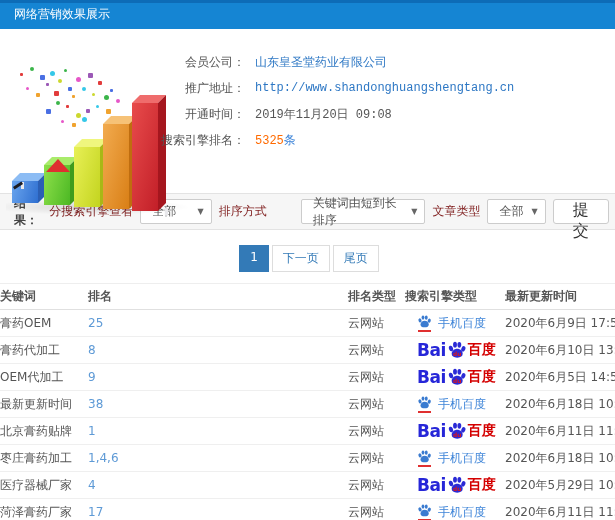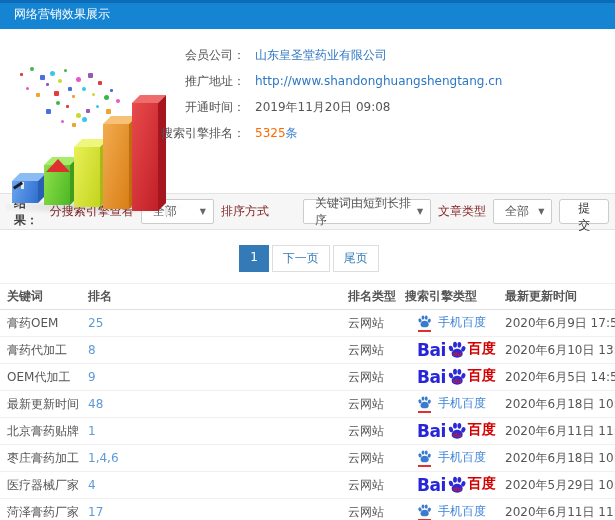--- a/index.html
+++ b/index.html
@@ -6,21 +6,21 @@
   html,body { width:615px; height:520px; overflow:hidden; background:#fff;
     font-family:"DejaVu Sans","Liberation Sans",sans-serif; font-size:12px; color:#555; }
   #app { position:relative; width:615px; height:520px; }
 
   
   .topbar { height:29px; background:linear-gradient(#0d6cb7 0,#0d6cb7 3px,#1585d3 3px); }
   .topbar-title { color:#fff; font-size:12px; line-height:29px; padding-left:14px; }
 
   
   .info { position:relative; height:164px; }
-  .fields { position:absolute; left:150px; top:13px; }
+  .fields { position:absolute; left:150px; top:20px;font-family:Liberation Mono, monospace; }
   .info-row { display:flex; align-items:center; height:26px; }
   .info-label { width:95px; text-align:right; color:#555; }
   .info-value { margin-left:10px; }
   .link { color:#2d77c4; text-decoration:none; cursor:pointer; }
   .rank-count { color:#ff6a00; }
   .rank-unit { color:#3f85d8; }
 
   
   .illustration { position:absolute; left:6px; top:36px; width:185px; height:150px; }
   .ground { position:absolute; left:0; bottom:0; width:185px; height:16px;
@@ -56,37 +56,37 @@
   .filter-bar { height:37px; background:#f6f6f6; border-top:1px solid #e3e3e3; border-bottom:1px solid #e3e3e3;
     display:flex; align-items:center; padding:0 6px 0 14px; }
   .result-label { font-weight:bold; color:#444; }
   .filter-group { margin-left:auto; display:flex; align-items:center; gap:7px; }
   .filter-label { font-weight:normal; color:#7f1d1d; white-space:nowrap; }
   .select { background:#fff; border:1px solid #ccc; border-radius:2px; height:25px;
     display:flex; align-items:center; justify-content:space-between; padding:0 7px 0 11px; color:#555; cursor:pointer; }
   .sel-engine { width:74px; } .sel-sort { width:130px;margin-left:27px; } .sel-article { width:60px; }
   .caret { font-size:8px; color:#666; margin-left:6px; }
   .submit-btn { height:25px; padding:0 12px; background:#fff; border:1px solid #ccc; border-radius:3px;
-    color:#333; cursor:pointer; font-size:12px; font-family:inherit; }
+    color:#333; cursor:pointer; font-size:16px; font-family:inherit; }
 
   
   .pagination { display:flex; justify-content:center; margin-top:15px; }
   .page { min-width:26px; padding:4px 10px; text-align:center; border:1px solid #ddd; background:#fff;
     color:#337ab7; cursor:pointer; margin-left:3px; text-decoration:none; }
   .page.active { background:#337ab7; border-color:#337ab7; color:#fff; }
 
   
   table { width:615px; border-collapse:collapse; table-layout:fixed; margin-top:11px; }
   th { font-weight:bold; color:#555; text-align:left; height:26px;
     border-top:1px solid #eee; border-bottom:1px solid #e0e0e0; }
   td { height:27px; border-bottom:1px solid #efefef; color:#555; overflow:hidden; white-space:nowrap; }
-  th:first-child, td:first-child { padding-left:7px; }
+  th:first-child, td:first-child { }
   .rank-cell { color:#5e9ad6; cursor:pointer; }
   .engine-cell { padding-left:12px; }
-  .engine { display:inline-flex; }
+  .engine { display:inline-flex; align-items:center; }
   .paw { display:block; }
   .paw-sm { width:15px; height:15px; }
   .paw-lg { width:20px; height:20px; margin:0 1px; }
   .paw-wrap { display:inline-flex; flex-direction:column; align-items:center; margin-right:6px; }
   .paw-line { width:13px; height:2px; background:#e03030; margin-top:1px; }
   .engine-label { color:#3f85d8; }
   .bai { color:#2626d8; font-weight:bold; font-size:17px; letter-spacing:-.5px; }
   .cn  { color:#d40000; font-weight:bold; font-size:14px; }
 </style>
 </head>
@@ -244,21 +244,21 @@
           <path d="M12.2 10.6c3.6 0 6.6 2.6 6.6 6 0 3-2.4 4.6-6.6 4.6s-6.6-1.6-6.6-4.6c0-3.4 3-6 6.6-6z"></path>
           <text x="12.2" y="19" text-anchor="middle" font-size="7" font-weight="bold" fill="#e01616">du</text>
         </svg>
         <b class="cn">百度</b>
       </span>
     </td>
     <td>2020年6月5日 14:57</td>
   </tr>
         <tr class="row-mobile">
     <td>最新更新时间</td>
-    <td class="rank-cell">48</td>
+    <td class="rank-cell">38</td>
     <td>云网站</td>
     <td class="engine-cell">
       <span class="engine engine-mobile">
         <span class="paw-wrap">
           <svg class="paw paw-sm" viewBox="0 0 24 24" fill="#3a7bd0">
             <ellipse cx="4.8" cy="10.2" rx="2.4" ry="3.4" transform="rotate(-20 4.8 10.2)"></ellipse>
             <ellipse cx="9.6" cy="5.6" rx="2.3" ry="3.4"></ellipse>
             <ellipse cx="14.8" cy="5.8" rx="2.3" ry="3.4"></ellipse>
             <ellipse cx="19.6" cy="10.6" rx="2.4" ry="3.4" transform="rotate(20 19.6 10.6)"></ellipse>
             <path d="M12.2 10.6c3.6 0 6.6 2.6 6.6 6 0 3-2.4 4.6-6.6 4.6s-6.6-1.6-6.6-4.6c0-3.4 3-6 6.6-6z"></path>

